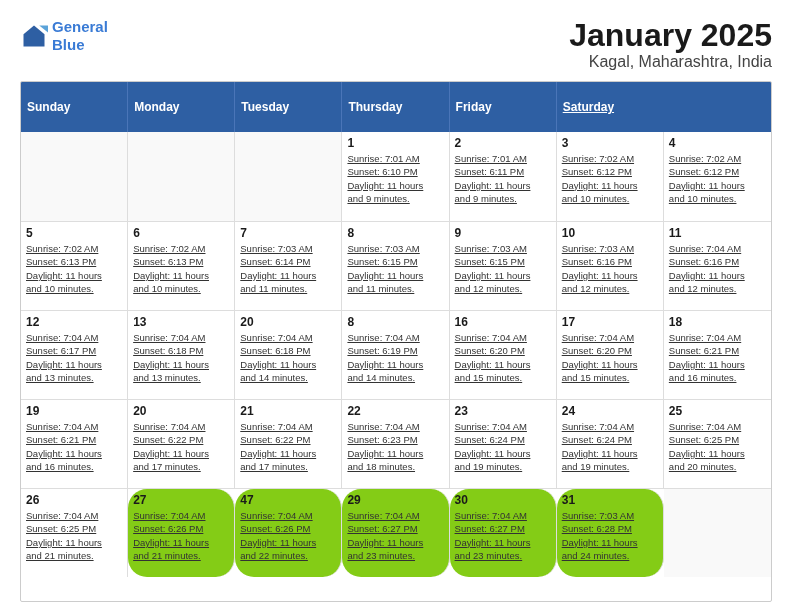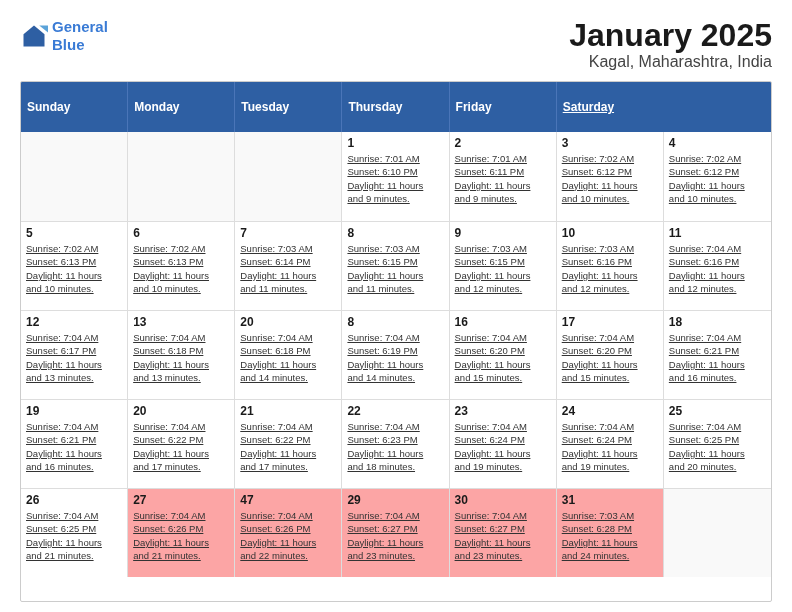--- a/index.html
+++ b/index.html
@@ -89,21 +89,21 @@
       border-right: 1px solid #ddd;
       padding: 4px 5px;
       font-size: 10px;
       color: #333;
       min-height: 88px;
       vertical-align: top;
       background: #fff;
     }
     .cal-cell:last-child { border-right: none; }
     .cal-cell.empty { background: #f9f9f9; }
-    .cal-cell.shaded { background: #fca5a5; }
+    .cal-cell.shaded { background: #84cc16; border-radius: 19px; }
     .day-num {
       font-size: 12px;
       font-weight: bold;
       color: #1a1a1a;
       margin-bottom: 2px;
     }
     .day-info {
       font-size: 9.5px;
       color: #333;
       line-height: 1.4;

